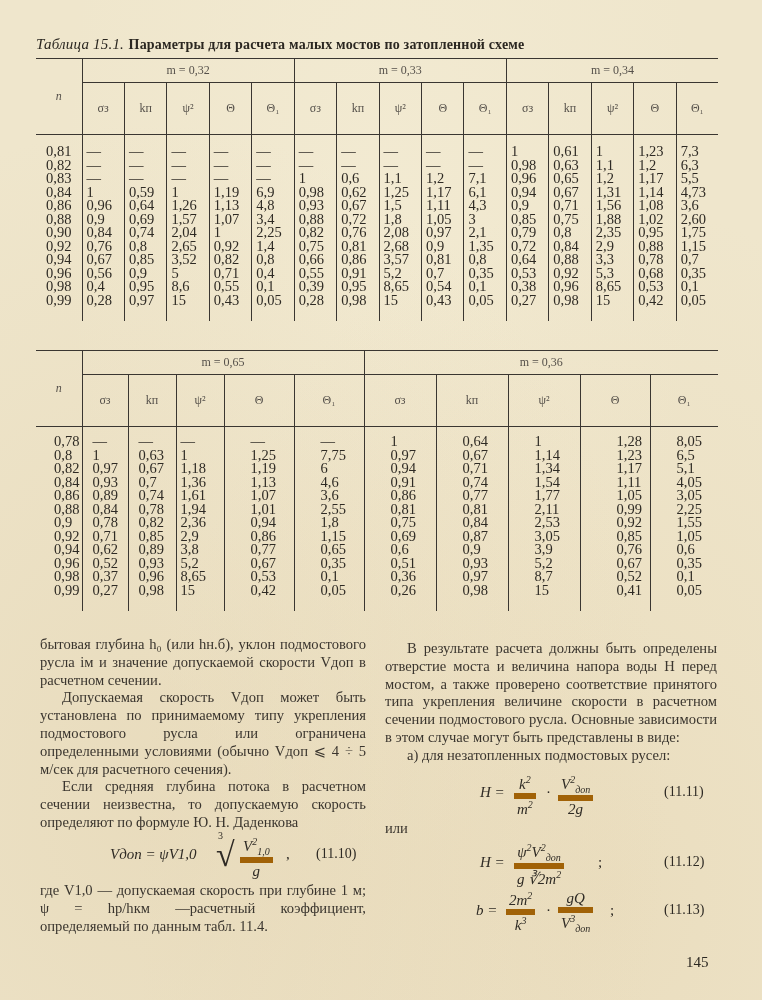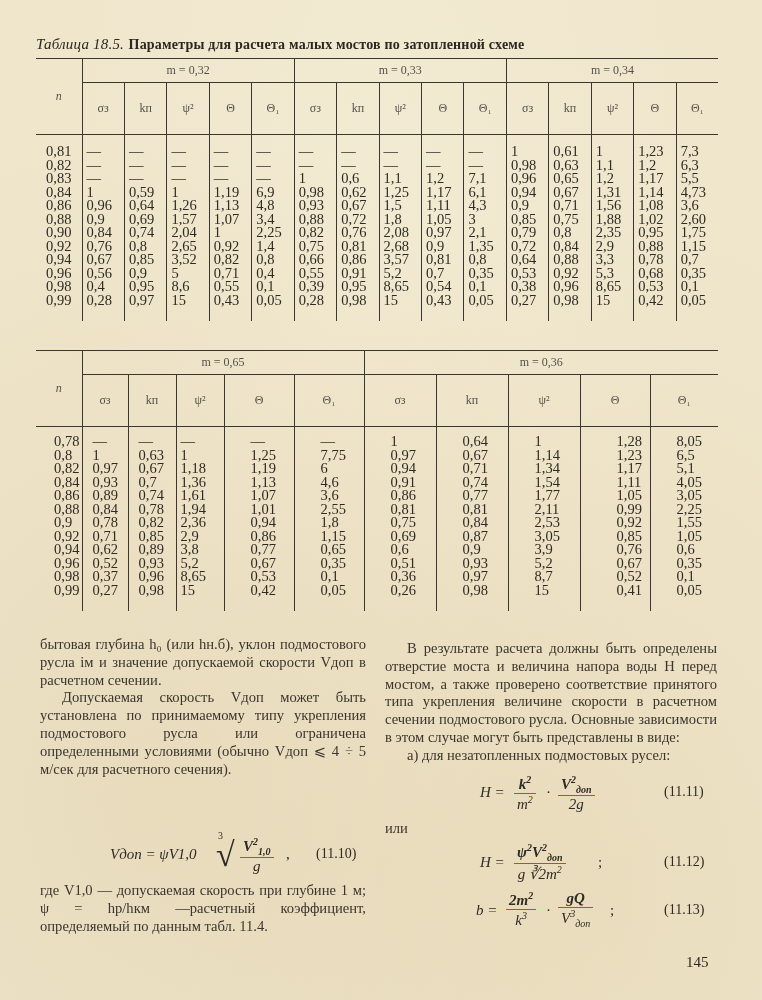--- a/index.html
+++ b/index.html
@@ -58,32 +58,32 @@
   #t2 tbody td { padding-top: 8px; padding-bottom: 14px; }
   #t2 td.first { padding-left: 18px; }
 
   .col { position: absolute; font-family: "Liberation Serif", serif; font-size: 14.6px; line-height: 17.8px; color: #3a352e; text-align: justify; }
   .col p { margin: 0; }
   .col p.ind { text-indent: 22px; }
   .formula { position: absolute; font-family: "Liberation Serif", serif; font-size: 15px; color: #2e2a24; }
   .formula .it { font-style: italic; }
   .formula .num { position: absolute; font-size: 14px; }
   .frac { display: inline-block; vertical-align: middle; text-align: center; }
-  .frac .n { display: block; border-bottom: 1px solid #a16207; padding: 0 3px; font-weight: bold; }
+  .frac .n { display: block; border-bottom: 6px solid #a16207; padding: 0 3px; }
   .frac .d { display: block; padding: 0 3px; }
   .pagenum { position: absolute; left: 686px; top: 954px; font-family: "Liberation Serif", serif; font-size: 15px; }
   sub, sup { font-size: 10px; }
 </style>
 </head>
 <body>
 
 <div class="page">
 
   <div class="caption">
-    <span class="it">Таблица 18.5.</span>
+    <span class="it">Таблица 15.1.</span>
     <span class="bd">Параметры для расчета малых мостов по затопленной схеме</span>
   </div>
 
   <table class="t" id="t1">
     <thead>
       <tr class="bt">
         <th rowspan="2" style="width:46px" class="bb"><span class="italic">n</span></th>
         <th colspan="5" class="bl grp">m = 0,32</th>
         <th colspan="5" class="bl grp">m = 0,33</th>
         <th colspan="5" class="bl grp">m = 0,34</th>
@@ -458,20 +458,21 @@
 0,35
 0,1
 0,05</td>
       </tr>
     </tbody>
   </table>
 
   <div class="col" style="left:40px; top:636px; width:326px;">
     <p>бытовая глубина h₀ (или hн.б), уклон подмостового русла iм и значение допускаемой скорости Vдоп в расчетном сечении.</p>
     <p class="ind">Допускаемая скорость Vдоп может быть установлена по принимаемому типу укрепления подмостового русла или ограничена определенными условиями (обычно Vдоп ⩽ 4 ÷ 5 м/сек для расчетного сечения).</p>
+    <p class="ind">Если средняя глубина потока в расчетном сечении неизвестна, то допускаемую скорость определяют по формуле Ю. Н. Даденкова</p>
   </div>
 
   <div class="formula" style="left:110px; top:836px; width:260px; height:46px;">
     <span class="it" style="position:absolute; left:0; top:10px;">Vдоп = ψV1,0</span>
     <span style="position:absolute; left:108px; top:-6px; font-size:10px;">3</span>
     <span style="position:absolute; left:106px; top:0; font-size:34px; line-height:38px;">√</span>
     <span class="frac" style="position:absolute; left:130px; top:0;">
       <span class="n it">V<sup>2</sup><sub>1,0</sub></span>
       <span class="d it">g</span>
     </span>

